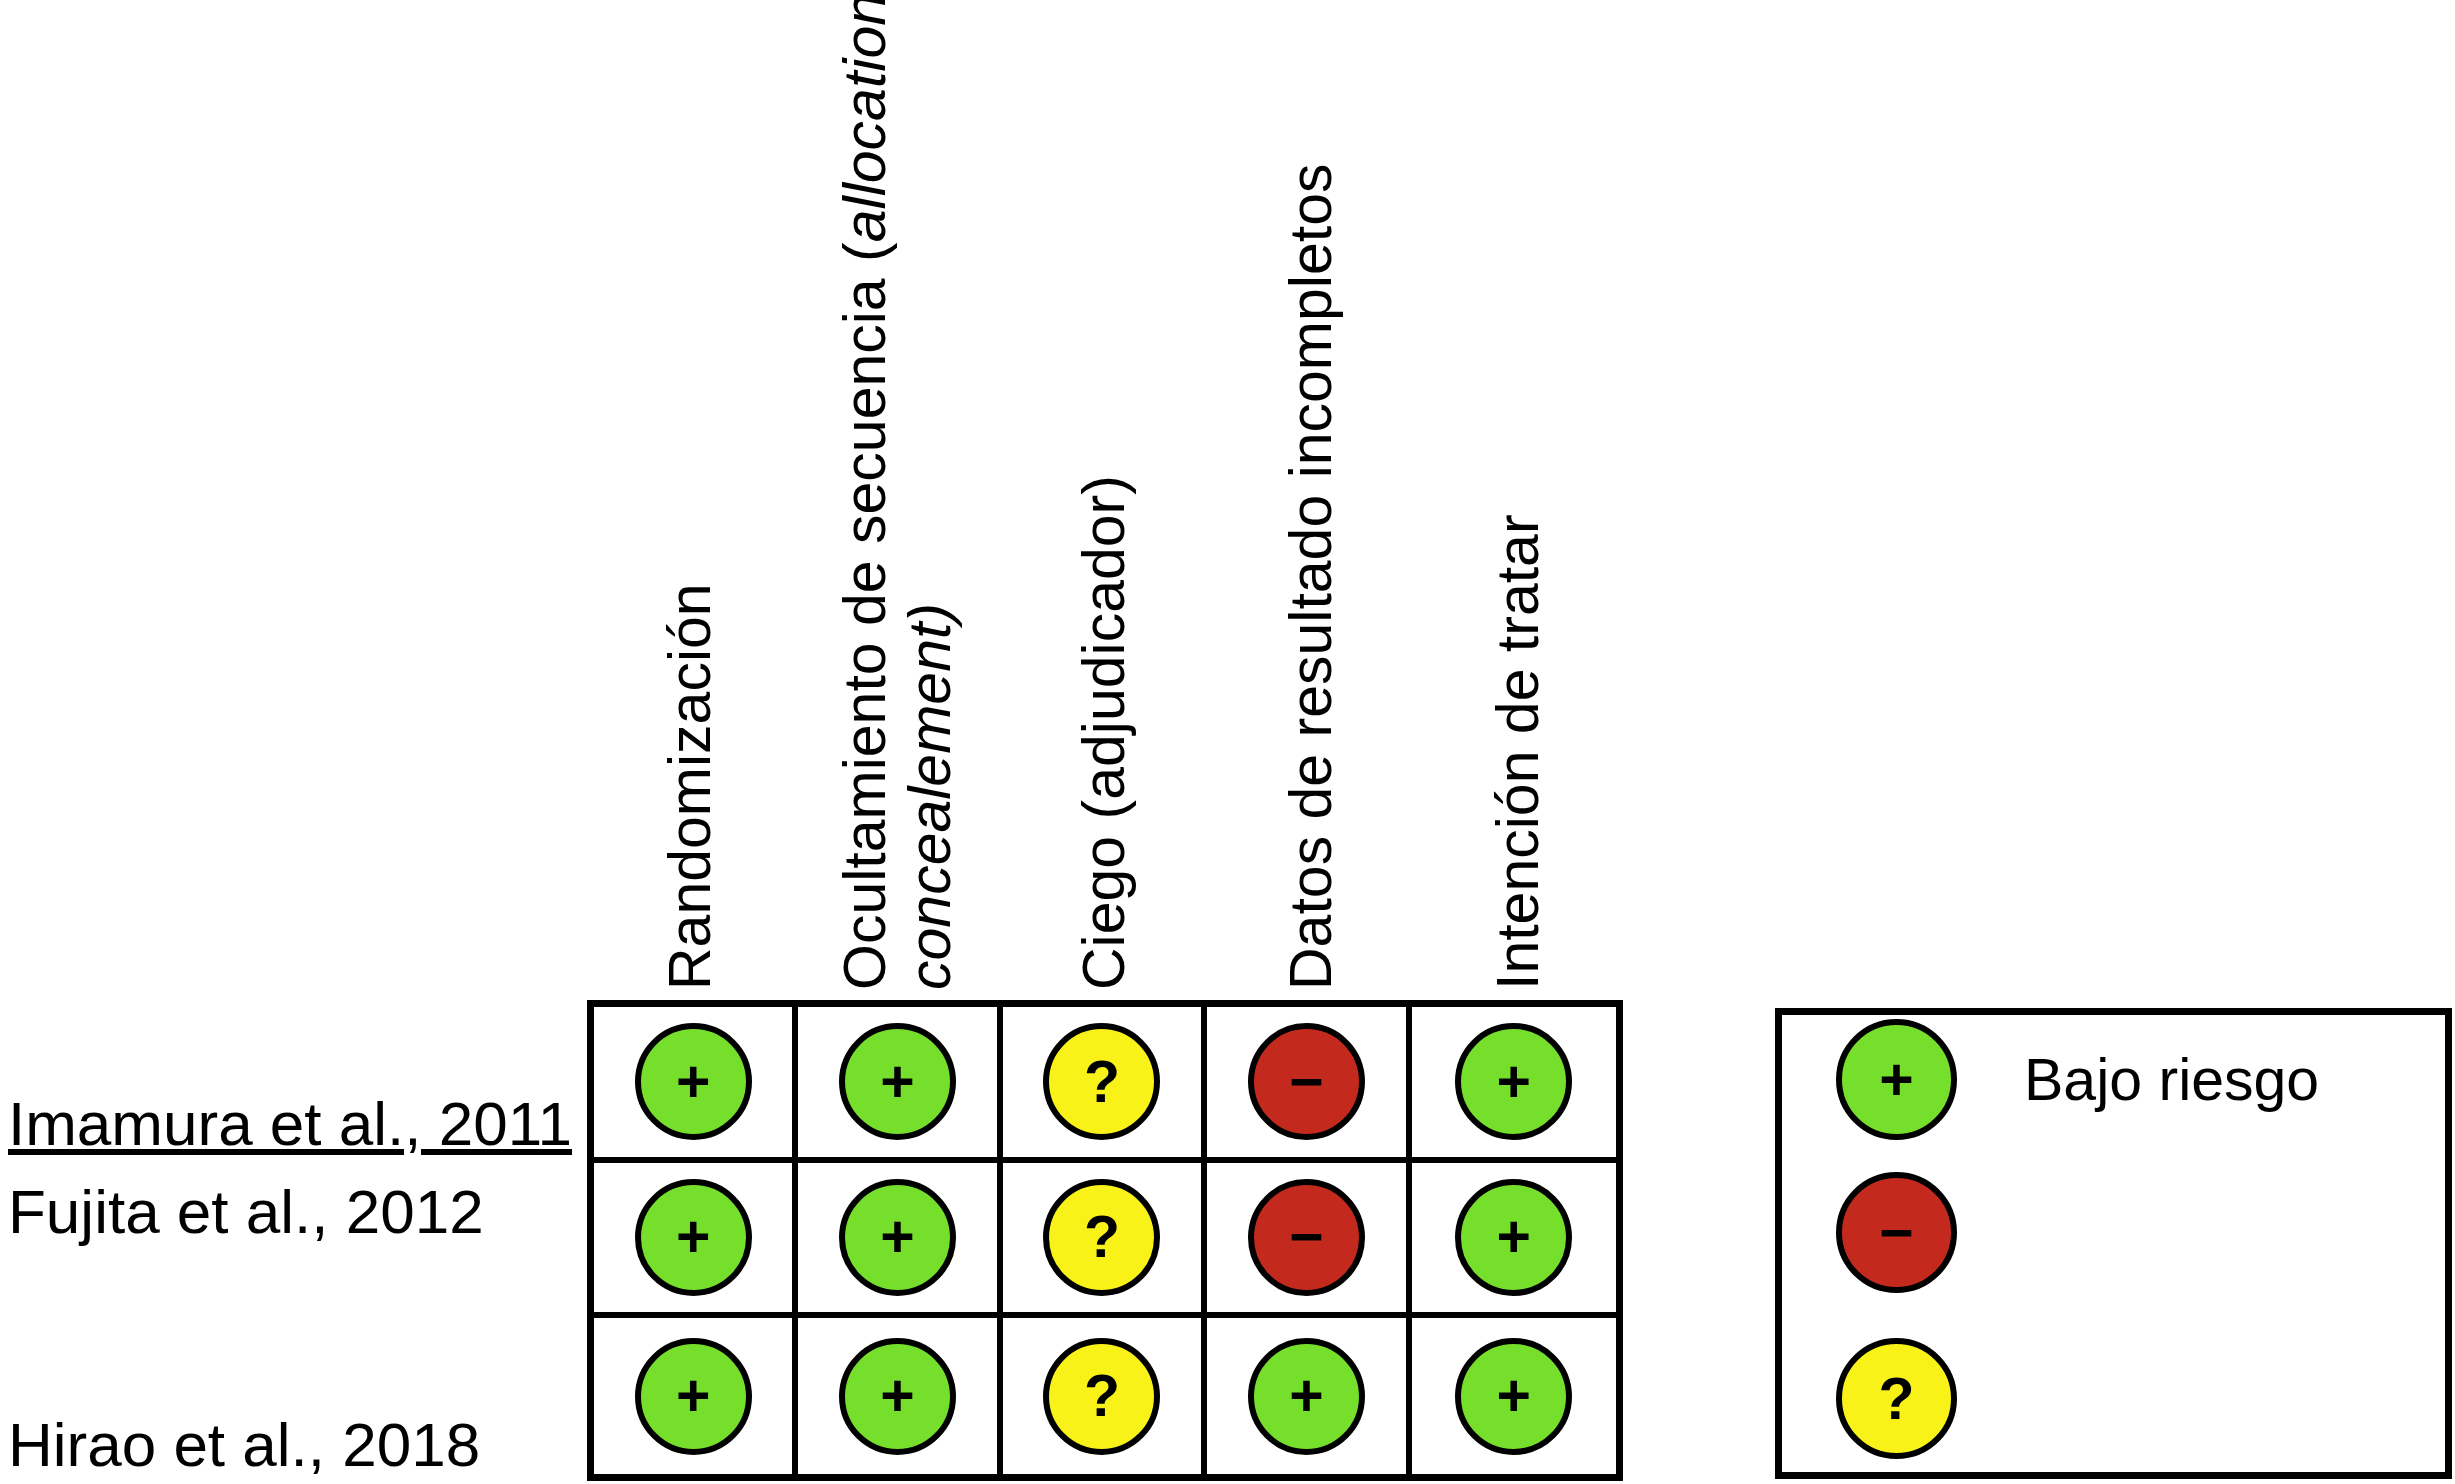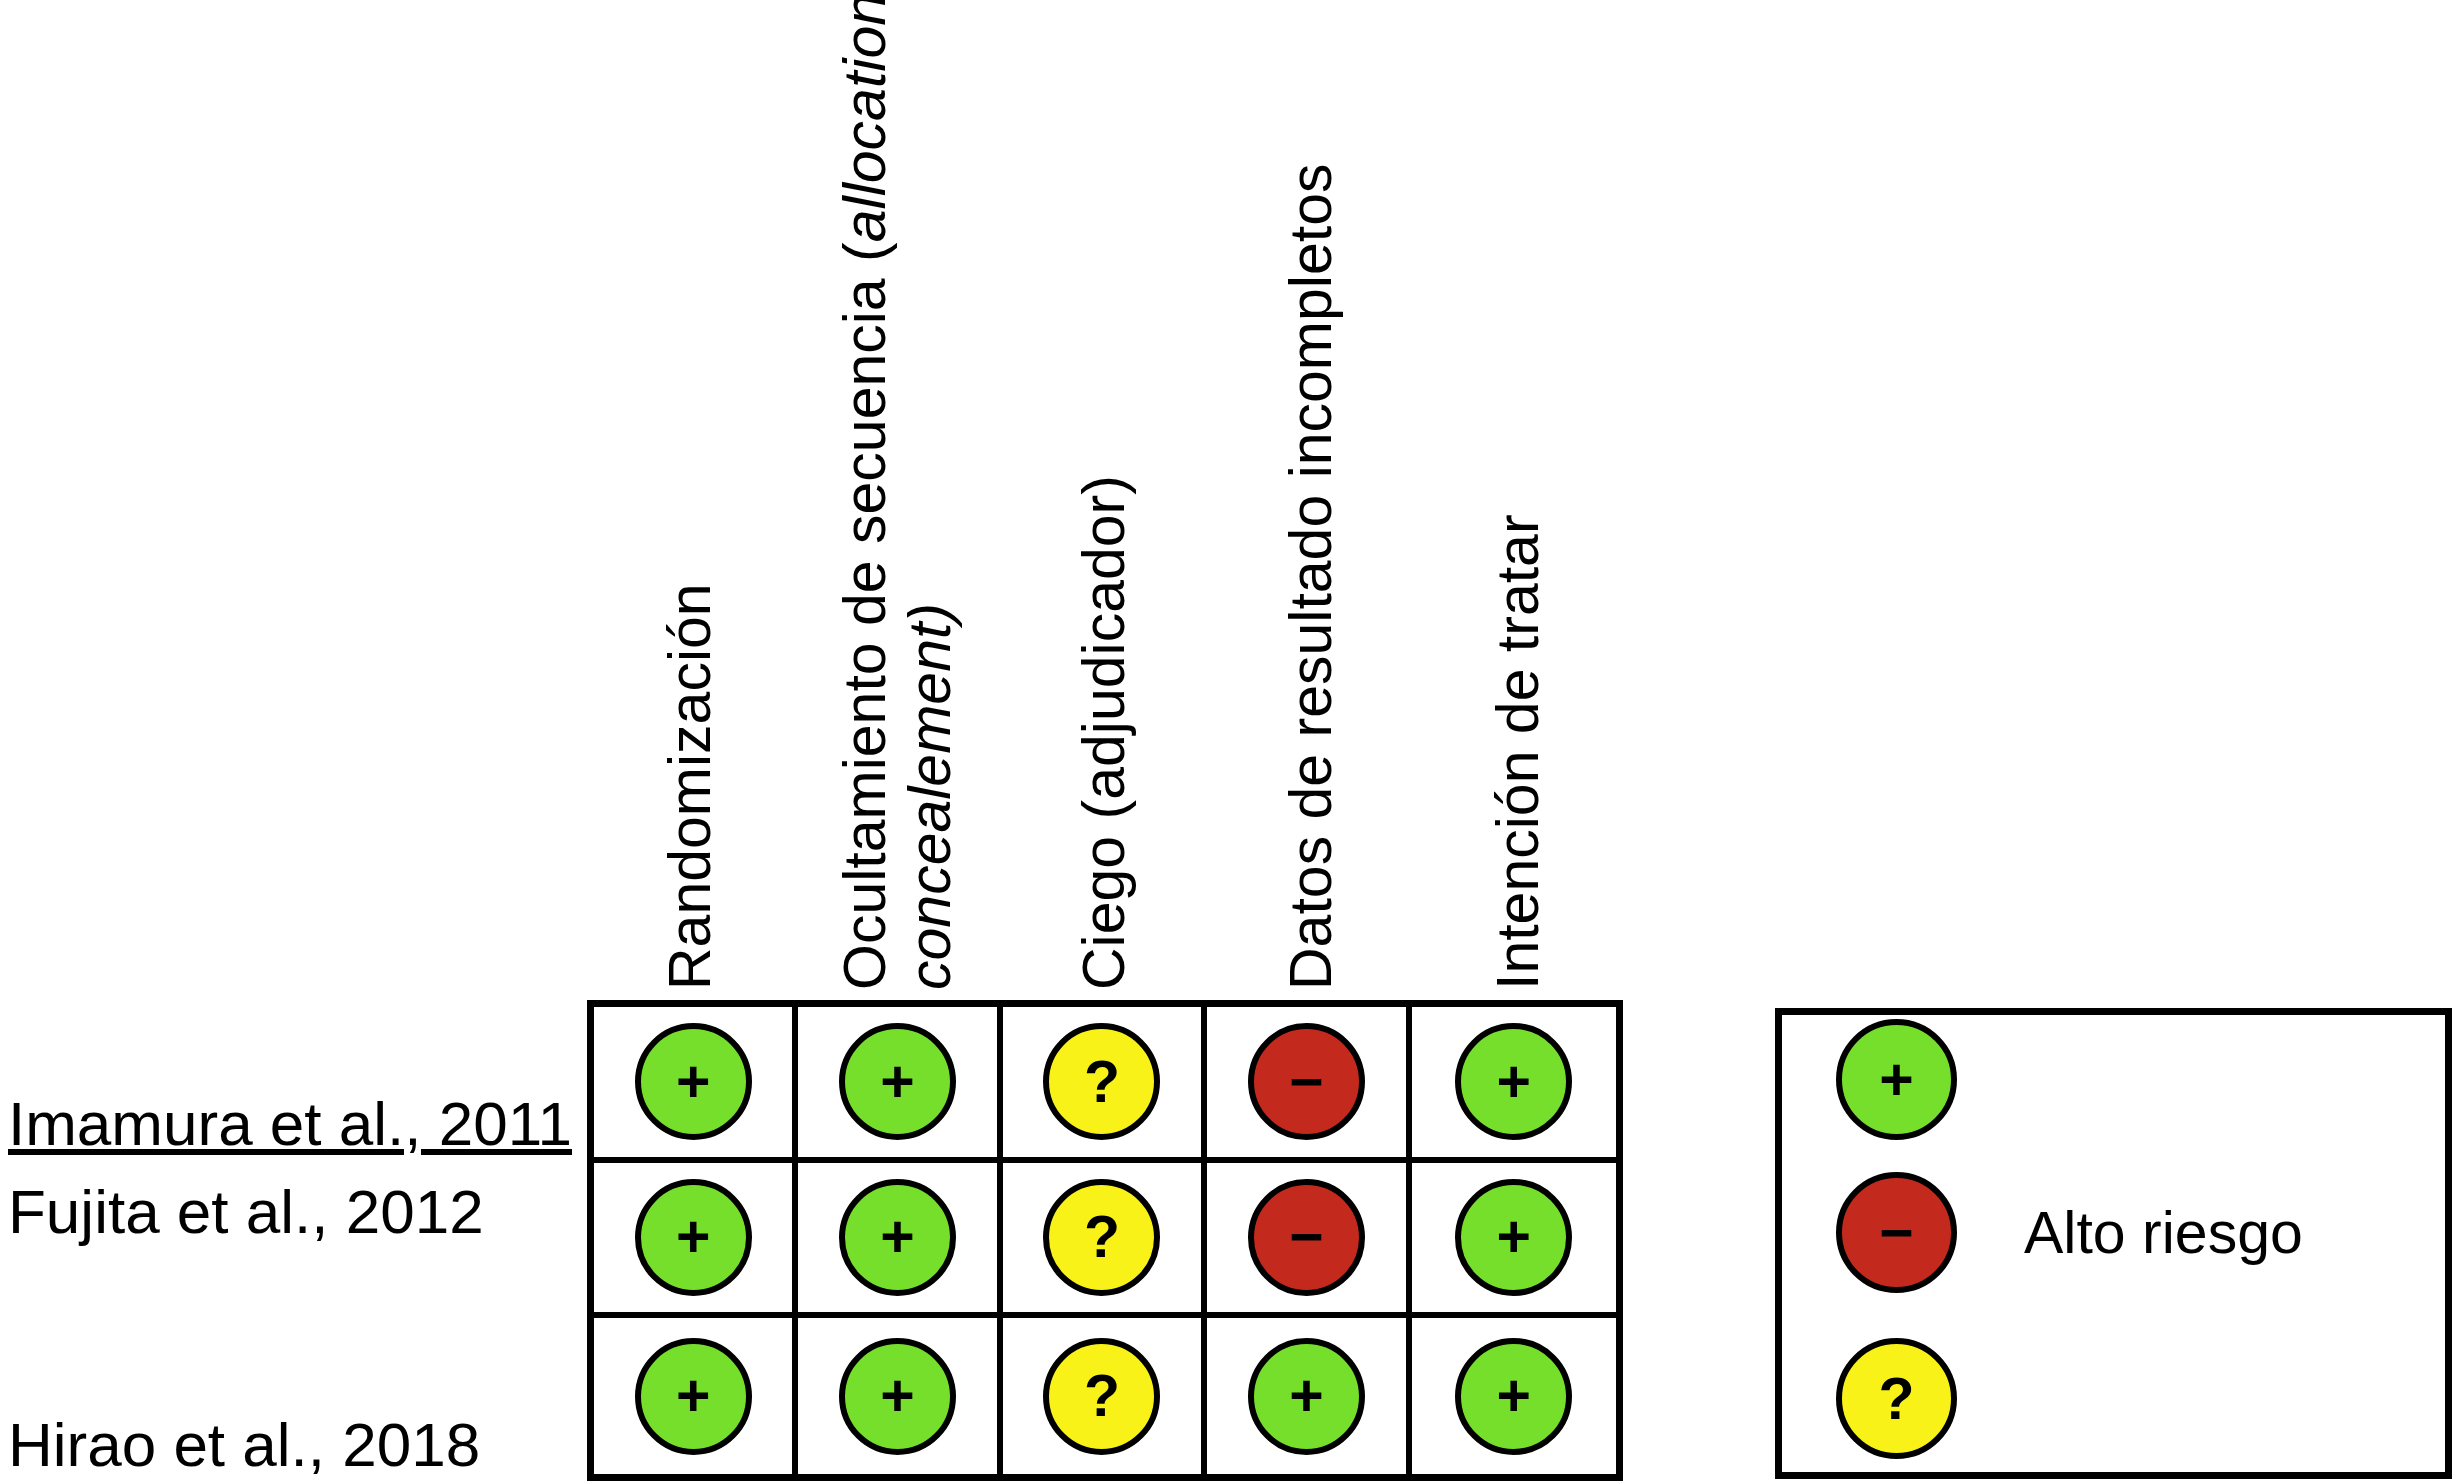--- a/index.html
+++ b/index.html
@@ -142,23 +142,23 @@
       <div class="cell last-row">
         <div class="marker" style="background: rgb(117, 223, 44);">+</div>
       </div>
       <div class="cell last-col last-row">
         <div class="marker" style="background: rgb(117, 223, 44);">+</div>
       </div>
     </div>
   <div id="legend" class="legend-box">
       <div class="legend-item" style="top: 4px;">
         <div class="marker" style="background: rgb(117, 223, 44);">+</div>
+        <span class="legend-label">Bajo riesgo</span>
       </div>
       <div class="legend-item" style="top: 157px;">
         <div class="marker" style="background: rgb(195, 42, 29);">−</div>
-        <span class="legend-label">Alto riesgo</span>
       </div>
       <div class="legend-item" style="top: 323px;">
         <div class="marker" style="background: rgb(248, 242, 24);">?</div>
       </div>
     </div>
 </div>
 
 
 </body></html>

